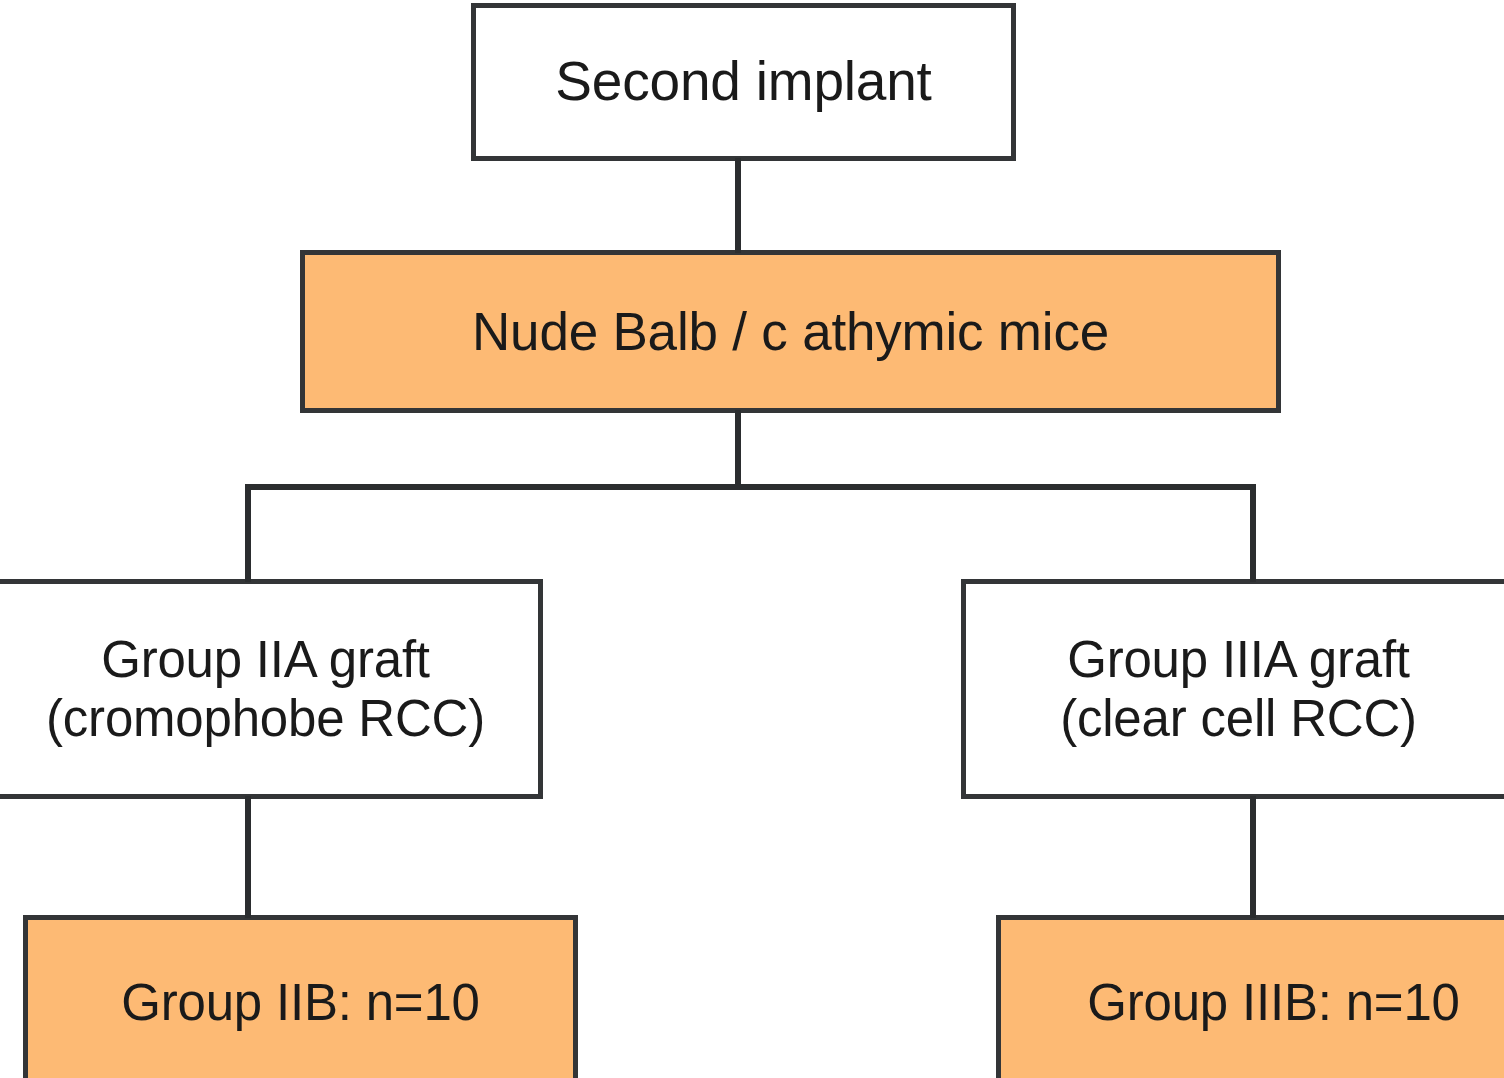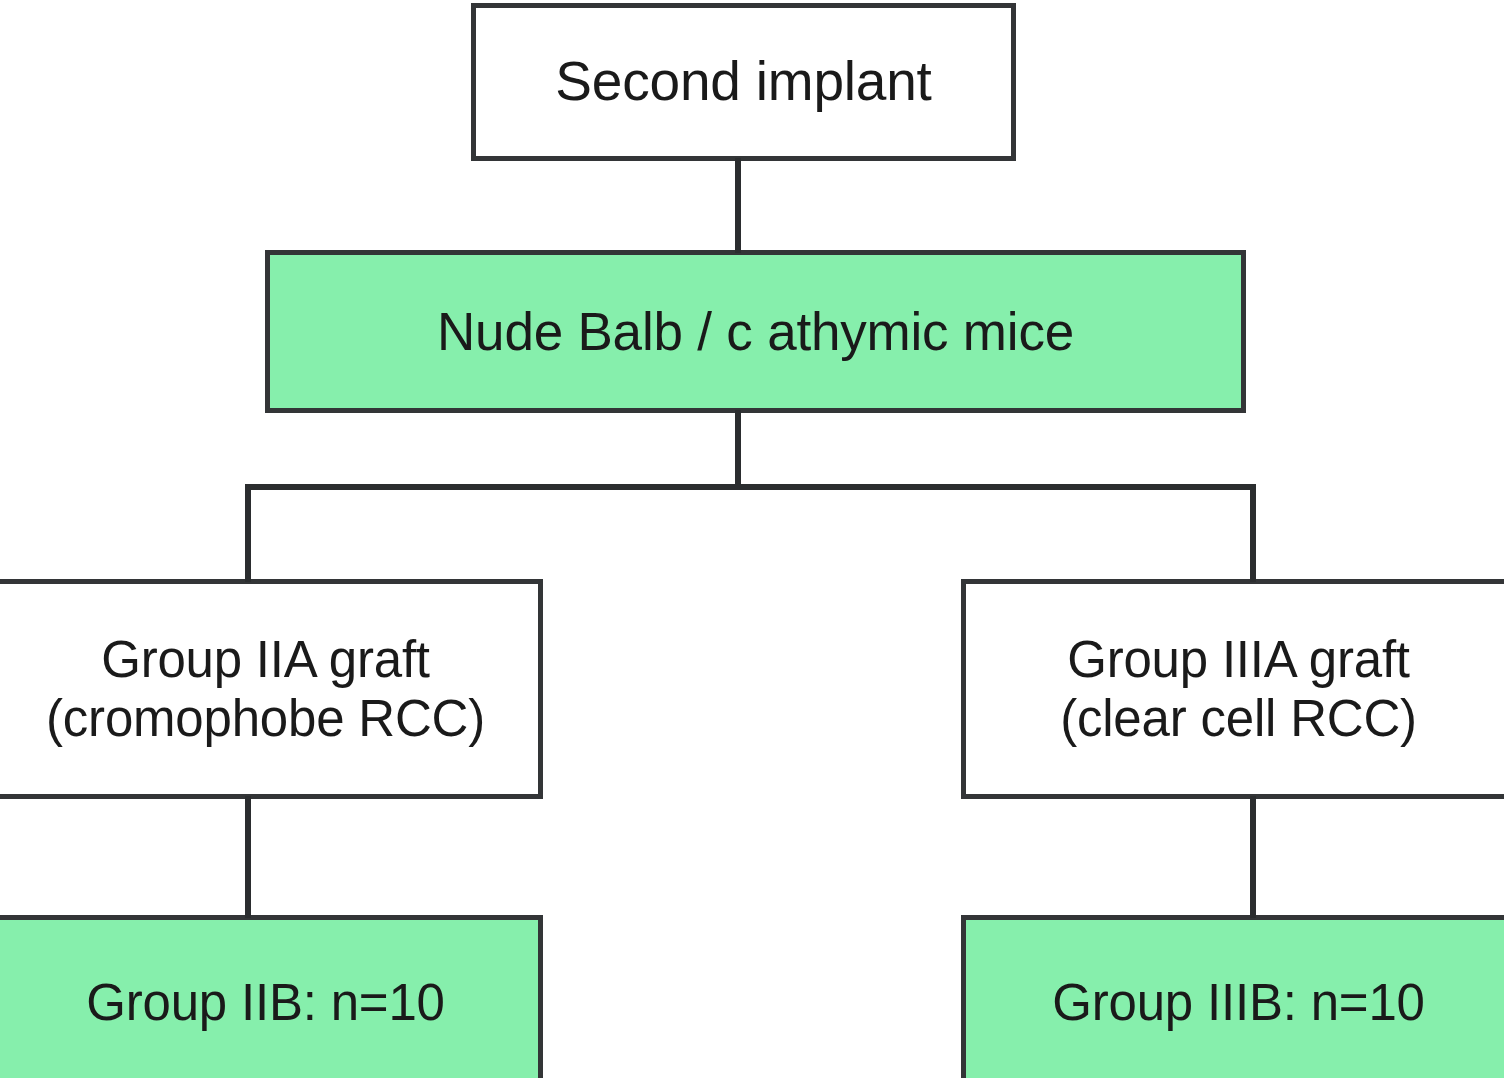--- a/index.html
+++ b/index.html
@@ -31,21 +31,21 @@
     line-height: 1.16;
     letter-spacing: -0.2px;
   }
   .node .label {
     display: block;
     width: 100%;
     padding: 0 10px;
     white-space: pre-line;
   }
   .fill-white { background: #ffffff; }
-  .fill-gray  { background: #86efac; }
+  .fill-gray  { background: #fdba74; margin-left: 35px; }
 
   
   #node-second-implant {
     left: 471px;  top: 3px;
     width: 545px; height: 158px;
     font-size: 55px;
   }
   #node-mice {
     left: 265px;  top: 250px;
     width: 981px; height: 163px;

